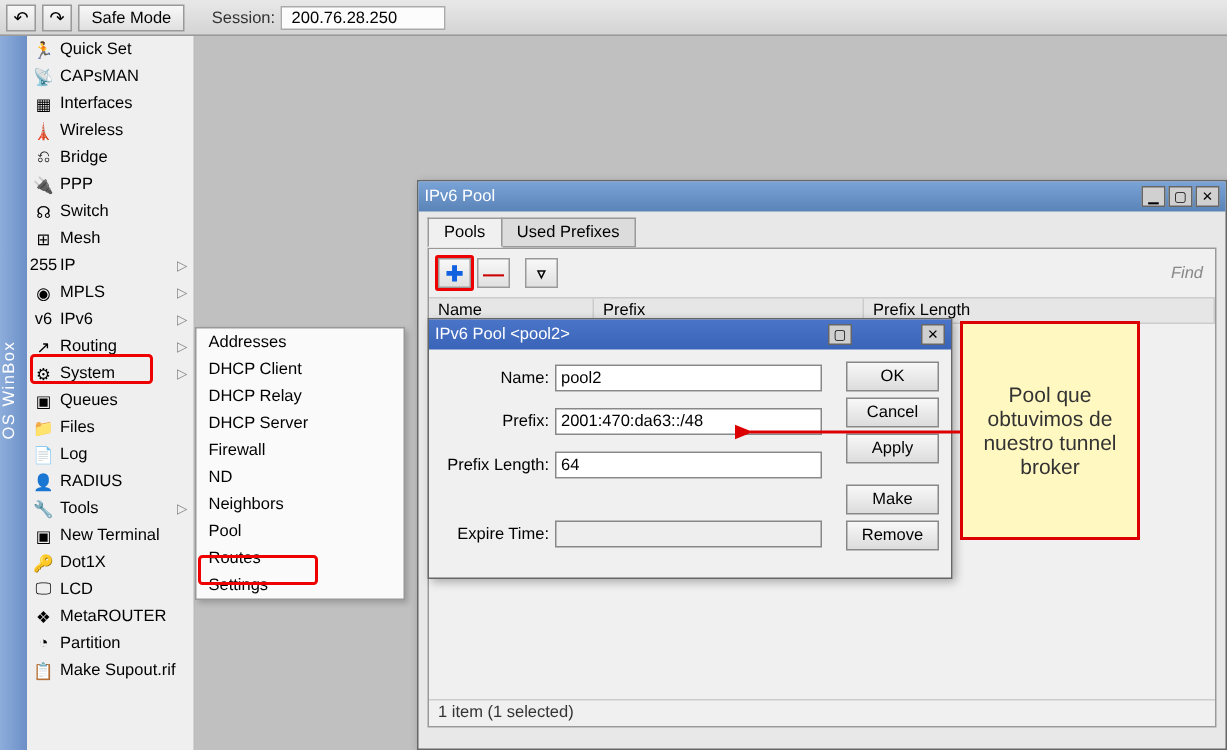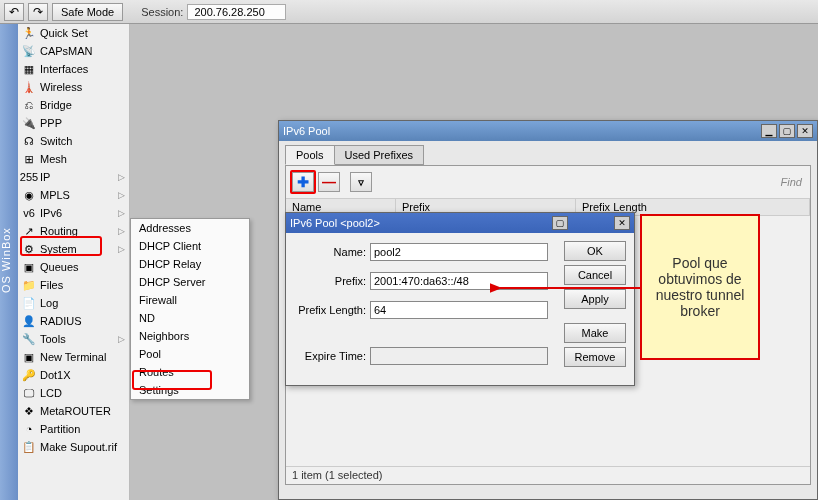--- a/index.html
+++ b/index.html
@@ -3,33 +3,33 @@
 <meta charset="utf-8">
 <style>
 * { box-sizing: border-box; margin: 0; padding: 0; font-family: Tahoma, Arial, sans-serif; font-size: 11px; }
 body { width: 818px; height: 500px; background: #c0c0c0; position: relative; overflow: hidden; }
 
 
 .toolbar { height: 24px; background: linear-gradient(#e8e8e8, #d4d4d4); border-bottom: 1px solid #999; display: flex; align-items: center; padding: 0 4px; gap: 4px; }
 .tb-btn { width: 20px; height: 18px; background: linear-gradient(#f8f8f8, #e0e0e0); border: 1px solid #999; display: flex; align-items: center; justify-content: center; cursor: pointer; font-size: 12px; }
 .safe-mode { padding: 0 8px; height: 18px; background: linear-gradient(#f8f8f8, #e0e0e0); border: 1px solid #999; cursor: pointer; text-align: center; }
 .session-label { margin-left: 14px; color: #333; }
-.session-ip { background: #fcfcfc; border: 1px solid #aaa; padding: 1px 6px; width: 99px; }
+.session-ip { background: #fcfcfc; border: 1px solid #aaa; padding: 1px 6px; width: 110px; }
 
 
 .vlabel { position: absolute; left: 0; top: 24px; width: 18px; height: 476px; background: linear-gradient(90deg, #6b8fc7, #8daddb); writing-mode: vertical-rl; transform: rotate(180deg); text-align: center; color: #fff; font-size: 11px; padding-top: 4px; letter-spacing: 1px; }
 
 
 .sidebar { position: absolute; left: 18px; top: 24px; width: 112px; height: 476px; background: #efefef; border-right: 1px solid #bbb; }
 .sidebar-item { height: 18px; display: flex; align-items: center; padding: 0 4px; gap: 4px; cursor: pointer; position: relative; }
 .si-icon { width: 14px; height: 14px; display: inline-flex; align-items: center; justify-content: center; font-size: 11px; }
 .si-caret { margin-left: auto; color: #888; font-size: 9px; }
 
 
-.submenu { position: absolute; left: 130px; top: 218px; width: 120px; background: #fafafa; border: 1px solid #999; box-shadow: 2px 2px 4px rgba(0,0,0,0.2); }
+.submenu { position: absolute; left: 130px; top: 218px; width: 140px; background: #fafafa; border: 1px solid #999; box-shadow: 2px 2px 4px rgba(0,0,0,0.2); }
 .submenu-item { height: 18px; display: flex; align-items: center; padding: 0 8px; cursor: pointer; }
 
 
 .hl-ipv6 { position: absolute; left: 20px; top: 236px; width: 82px; height: 20px; border: 2px solid #e00; border-radius: 3px; pointer-events: none; }
 .hl-pool { position: absolute; left: 132px; top: 370px; width: 80px; height: 20px; border: 2px solid #e00; border-radius: 3px; pointer-events: none; }
 
 
 .win-pool { position: absolute; left: 278px; top: 120px; width: 540px; height: 380px; background: #e8e8e8; border: 1px solid #666; box-shadow: 2px 2px 6px rgba(0,0,0,0.3); }
 .win-title { height: 20px; background: linear-gradient(#7aa4d8, #5a84b8); color: #fff; display: flex; align-items: center; padding: 0 4px; font-size: 11px; }
 .win-title .title-text { flex: 1; }

